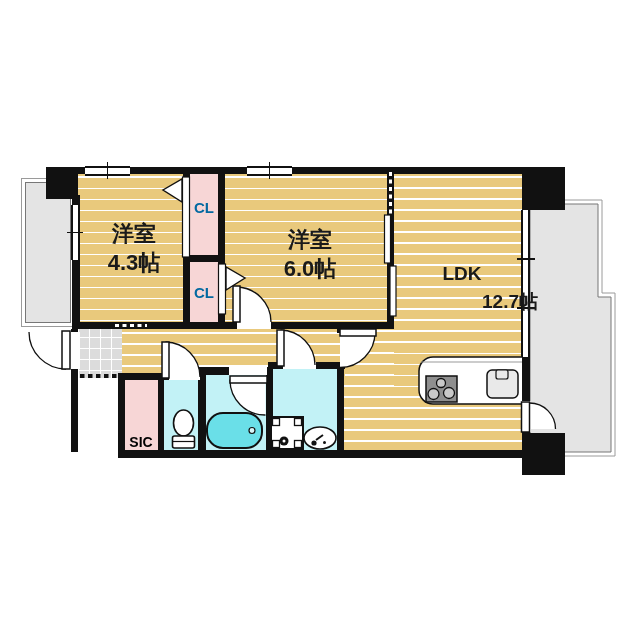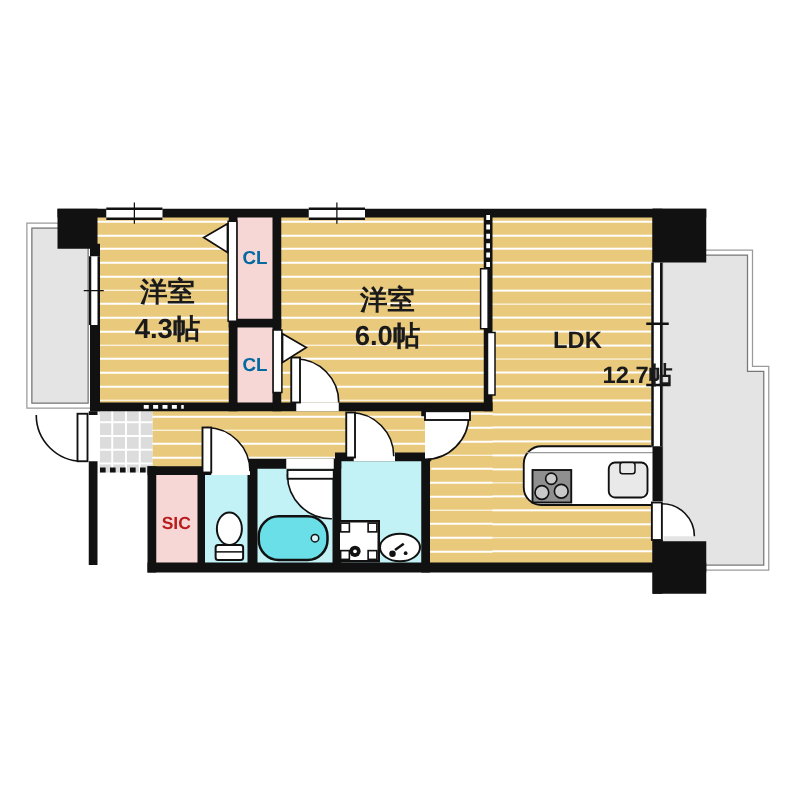--- a/index.html
+++ b/index.html
@@ -18,21 +18,21 @@
   .balc-line{position:absolute;border:1px solid #9a9a9a;background:transparent;}
   .win{position:absolute;background:#ffffff;}
   .win.h{border-top:2px solid #111;border-bottom:2px solid #111;}
   .win.v{border-left:2px solid #111;border-right:2px solid #111;}
   .tick{position:absolute;background:#111;}
   .room-label{position:absolute;transform:translate(-50%,-50%);color:#1a1a1a;
     font-weight:bold;white-space:nowrap;text-align:center;line-height:1;}
   .lbl-big{font-size:22px;}
   .lbl-ldk{font-size:19px;}
   .lbl-cl{font-size:15px;color:#0369a1;}
-  .lbl-sic{font-size:14px;color:#b91c1c;}
+  .lbl-sic{font-size:14px;color:#000000;margin-top:24px;}
   svg.overlay{position:absolute;left:0;top:0;pointer-events:none;}
 </style>
 </head>
 <body>
 
 <div id="canvas">
 
   <div class="balc-line" style="left:21px;top:178px;width:51px;height:147px;"></div>
   <div class="balc" style="left:25px;top:182px;width:44px;height:139px;"></div>
 

